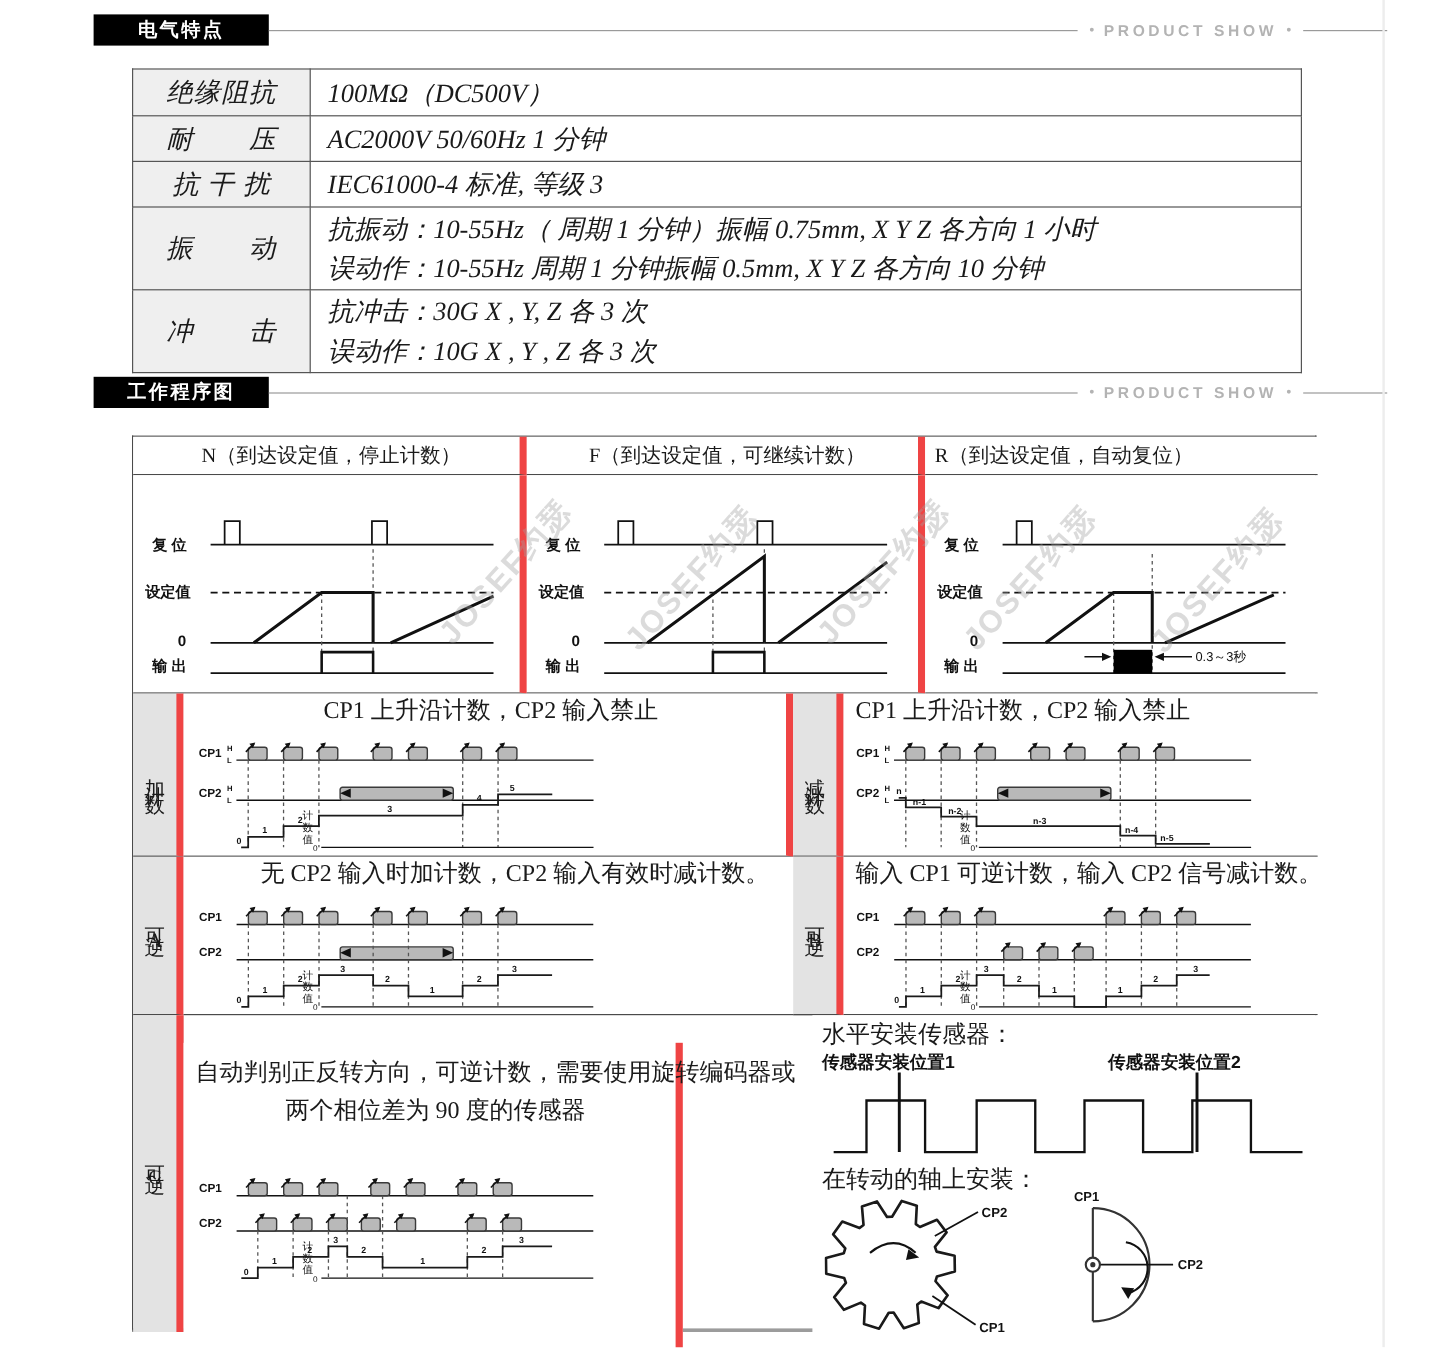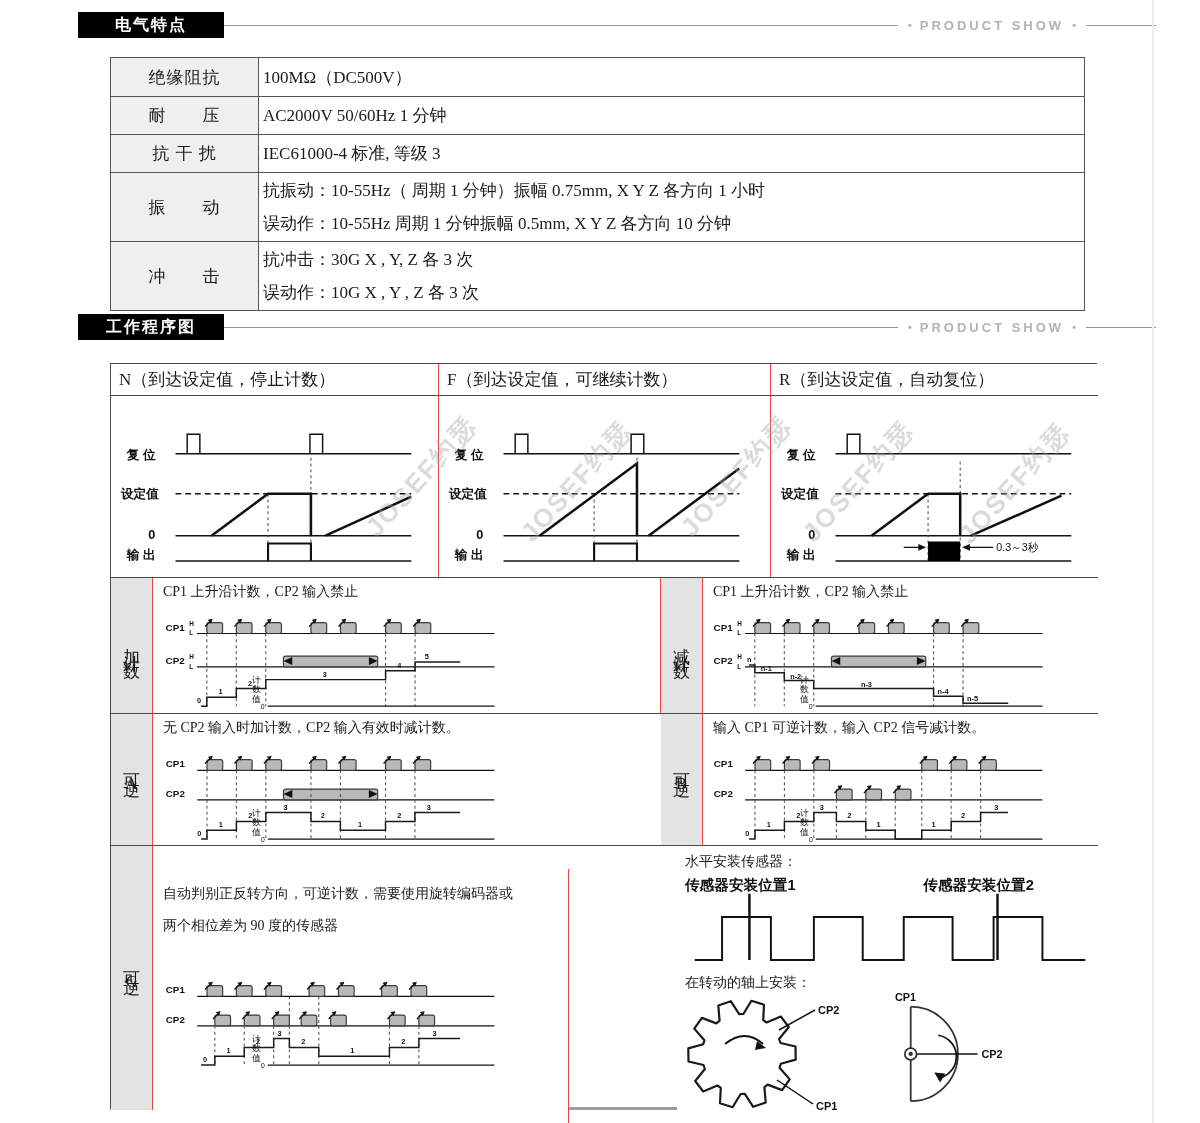--- a/index.html
+++ b/index.html
@@ -9,34 +9,34 @@
   .sec{position:absolute;left:78px;width:1078px;height:26px;display:flex;align-items:center;}
   .badge{width:146px;height:26px;background:#000;color:#fff;display:flex;align-items:center;justify-content:center;
          font:bold 16px "Liberation Sans",sans-serif;letter-spacing:2px;flex:none;}
   .hline{flex:1;height:1px;background:#9a9a9a;}
   .hline2{width:70px;height:1px;background:#9a9a9a;flex:none;}
   .ps{display:flex;align-items:center;gap:8px;padding:0 10px;color:#b3b3b3;
       font:bold 13px "Liberation Sans",sans-serif;letter-spacing:3px;white-space:nowrap;}
   .ps .blt{font-size:11px;letter-spacing:0;}
   
   table.spec{position:absolute;left:110px;top:57px;width:975px;border-collapse:collapse;}
-  table.spec td{border:1px solid #555;font-size:17px;vertical-align:middle;}
+  table.spec td{border:1px solid #555;font-size:22px;vertical-align:middle;font-style:italic;}
   td.lbl{width:145px;text-align:center;background:#efefef;letter-spacing:1px;}
-  td.val{padding-left:4px;}
+  td.val{padding-left:14px;}
   td.val .ln{line-height:33px;white-space:nowrap;}
   
   .prog{position:absolute;left:110px;top:363px;width:987px;height:747px;box-sizing:border-box;
         border:1px solid #4a4a4a;border-bottom:3px solid #9c9c9c;}
   .cell{position:absolute;box-sizing:border-box;background:#fff;}
-  .br{border-right:1px solid #ef4444;}
+  .br{border-right:6px solid #ef4444;text-align:center;}
   .bb{border-bottom:1px solid #4a4a4a;}
   .ghead{background:#e3e3e3;display:flex;align-items:center;justify-content:center;}
   .vtxt{writing-mode:vertical-rl;text-orientation:upright;font-size:17px;letter-spacing:7px;line-height:1;}
   .modelabel{font-size:17px;line-height:31px;padding-left:8px;white-space:nowrap;}
-  .desc{font-size:14px;line-height:26px;padding:1px 0 0 10px;white-space:nowrap;}
+  .desc{font-size:20px;line-height:26px;padding:1px 0 0 10px;white-space:nowrap;}
   .wm{position:absolute;transform:rotate(-48deg);font:bold 26px "Liberation Sans",sans-serif;
       color:rgba(160,160,160,.38);letter-spacing:2px;white-space:nowrap;pointer-events:none;}
   .edge{position:absolute;left:1152px;top:0;width:2px;height:1123px;background:#ededed;}
   
   svg text{font-family:"Liberation Sans","DejaVu Sans",sans-serif;fill:#111;}
   text.tl{font-size:13px;font-weight:600;}
   text.cp{font-size:10px;font-weight:bold;}
   text.hl{font-size:6.5px;font-weight:bold;}
   text.cnt{font-size:9px;}
   text.sl{font-size:7.5px;font-weight:bold;}

